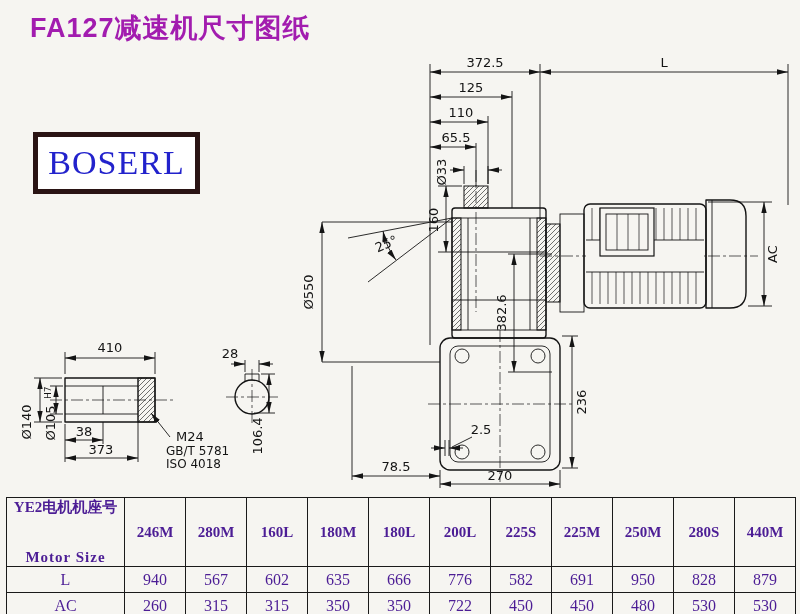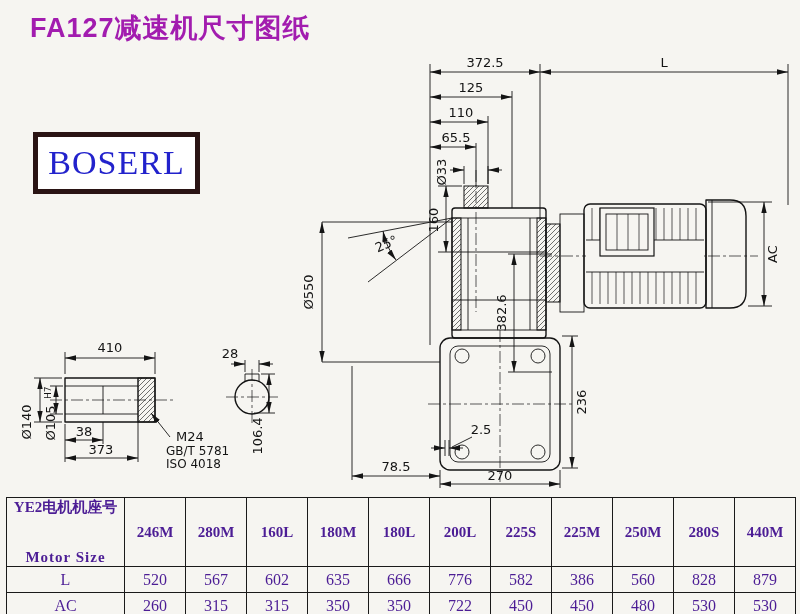--- a/index.html
+++ b/index.html
@@ -283,29 +283,29 @@
       <th>180L</th>
       <th>200L</th>
       <th>225S</th>
       <th>225M</th>
       <th>250M</th>
       <th>280S</th>
       <th>440M</th>
     </tr>
     <tr>
       <td>L</td>
-      <td>520</td>
+      <td>940</td>
       <td>567</td>
       <td>602</td>
       <td>635</td>
       <td>666</td>
       <td>776</td>
       <td>582</td>
-      <td>386</td>
-      <td>560</td>
+      <td>691</td>
+      <td>950</td>
       <td>828</td>
       <td>879</td>
     </tr>
     <tr>
       <td>AC</td>
       <td>260</td>
       <td>315</td>
       <td>315</td>
       <td>350</td>
       <td>350</td>

